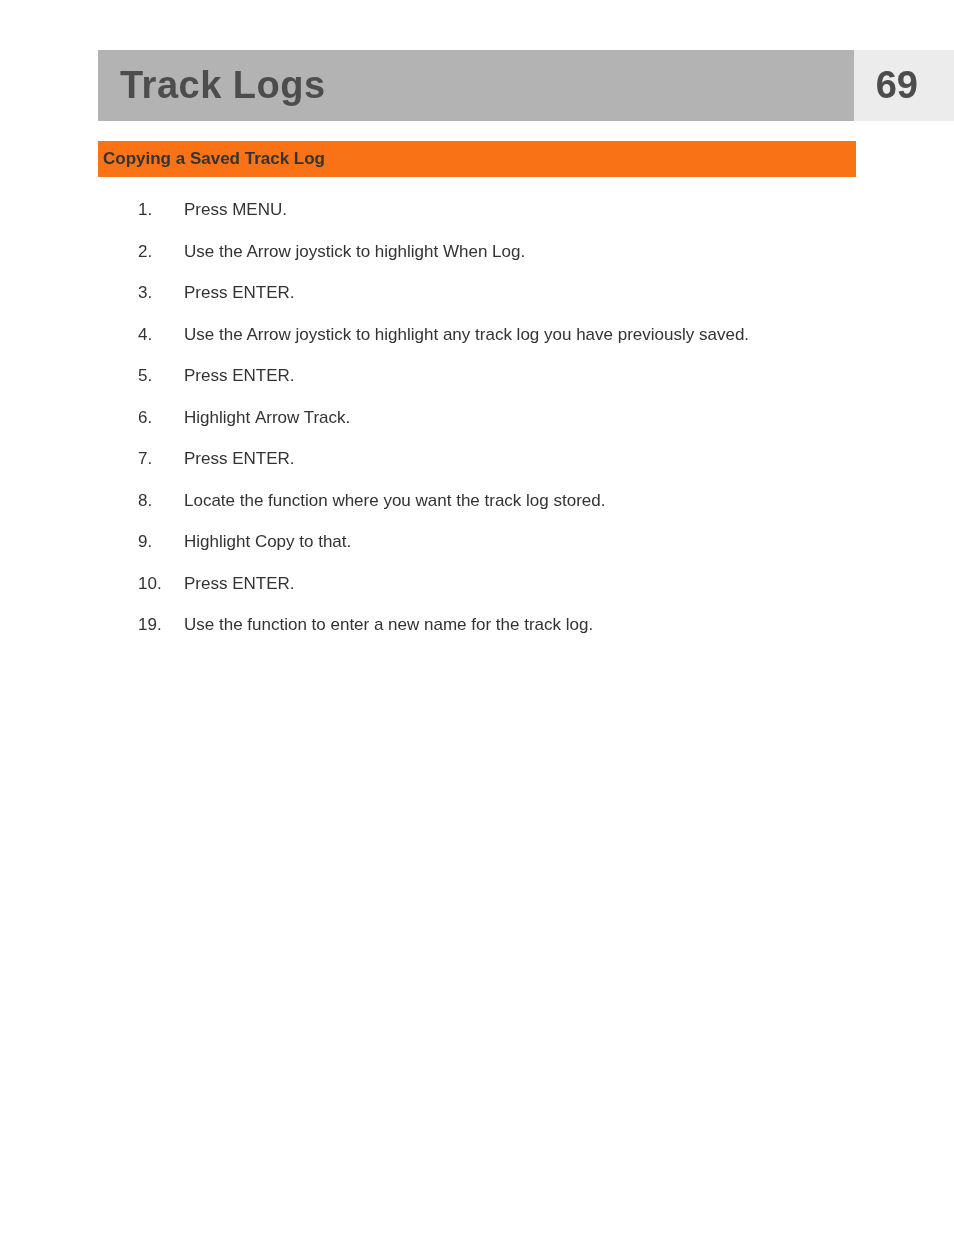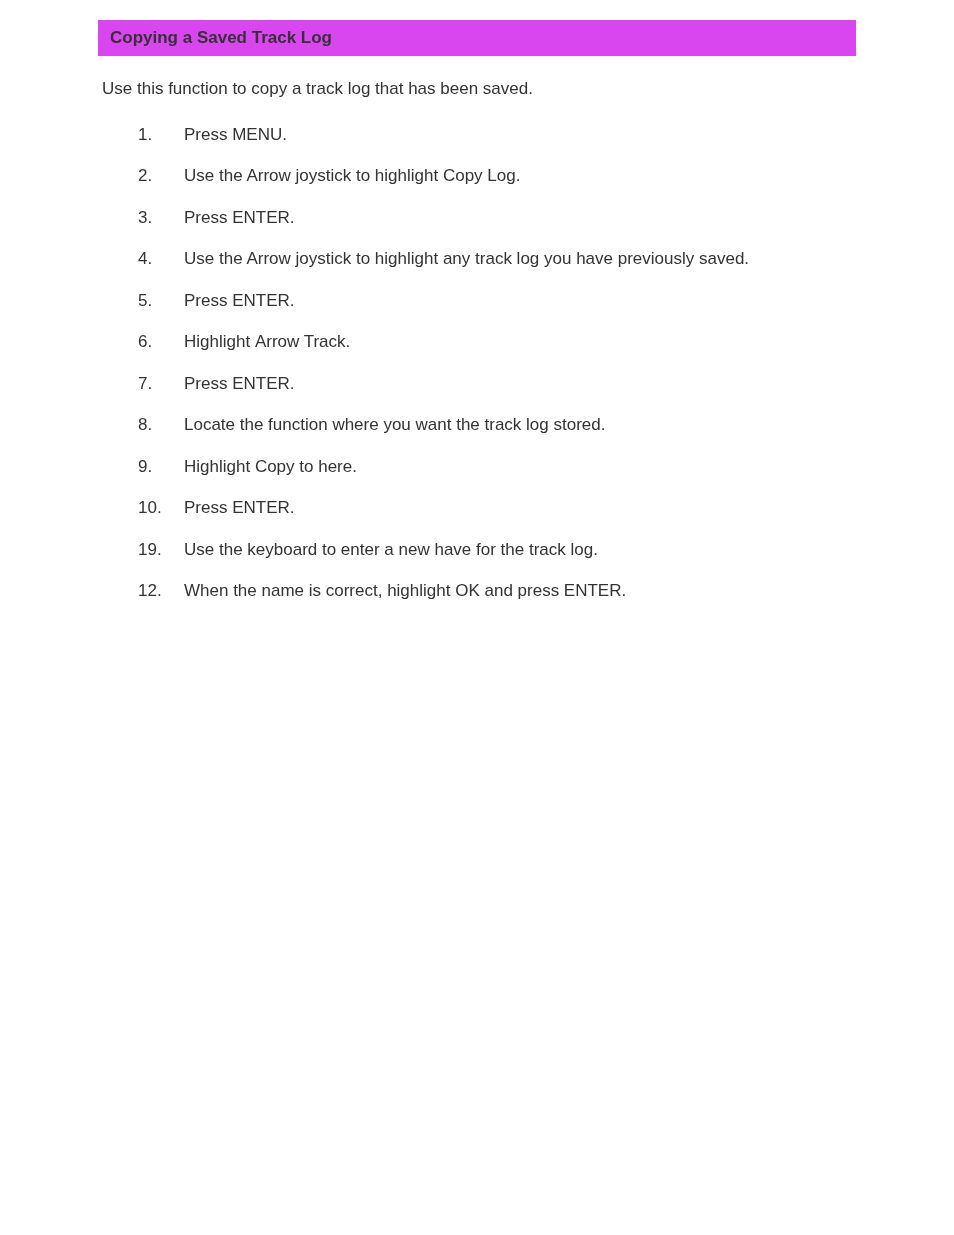--- a/index.html
+++ b/index.html
@@ -43,22 +43,22 @@
     font-size: 38px;
     font-weight: 700;
     color: #4d4d4d;
     font-family: "Arial Narrow", "Helvetica Neue Condensed", Arial, sans-serif;
     font-stretch: condensed;
   }
   .content {
     padding: 20px 98px 0 98px;
   }
   .section-heading {
-    background: #d946ef;
-    padding: 8px 12px;
+    background: #f97316;
+    padding: 8px 5px;
     margin-bottom: 20px;
   }
   .section-heading-text {
     font-size: 17px;
     font-weight: 700;
     color: #333;
   }
   .intro {
     font-size: 17px;
     color: #333;
@@ -81,36 +81,43 @@
     text-align: left;
   }
   .step-text { flex: 1; }
   .bold { font-weight: 400; }
   .ui-label { font-family: "Trebuchet MS", Verdana, sans-serif; }
 </style>
 </head>
 <body>
 
 <div class="page">
+  <div class="header">
+    <div class="header-title-bar">
+      <span class="header-title">Track Logs</span>
+    </div>
+    <div class="header-page-box">
+      <span class="header-page-num">69</span>
+    </div>
+  </div>
 
   <div class="content">
     <div class="section-heading">
       <span class="section-heading-text">Copying a Saved Track Log</span>
     </div>
 
-    <p class="intro">Use this function to copy a track log that has been saved.</p>
 
     <ol class="steps" id="steps">
         <li>
           <span class="step-num">1.</span>
           <span class="step-text"><span>Press </span><span class="bold">MENU</span><span>.</span></span>
         </li>
         <li>
           <span class="step-num">2.</span>
-          <span class="step-text"><span>Use the </span><span class="bold">Arrow</span><span> joystick to highlight </span><span class="ui-label">Copy Log</span><span>.</span></span>
+          <span class="step-text"><span>Use the </span><span class="bold">Arrow</span><span> joystick to highlight </span><span class="ui-label">When Log</span><span>.</span></span>
         </li>
         <li>
           <span class="step-num">3.</span>
           <span class="step-text"><span>Press </span><span class="bold">ENTER</span><span>.</span></span>
         </li>
         <li>
           <span class="step-num">4.</span>
           <span class="step-text"><span>Use the </span><span class="bold">Arrow</span><span> joystick to highlight any track log you have previously saved.</span></span>
         </li>
         <li>
@@ -124,29 +131,25 @@
         <li>
           <span class="step-num">7.</span>
           <span class="step-text"><span>Press </span><span class="bold">ENTER</span><span>.</span></span>
         </li>
         <li>
           <span class="step-num">8.</span>
           <span class="step-text"><span>Locate the function where you want the track log stored.</span></span>
         </li>
         <li>
           <span class="step-num">9.</span>
-          <span class="step-text"><span>Highlight </span><span class="ui-label">Copy to here</span><span>.</span></span>
+          <span class="step-text"><span>Highlight </span><span class="ui-label">Copy to that</span><span>.</span></span>
         </li>
         <li>
           <span class="step-num">10.</span>
           <span class="step-text"><span>Press </span><span class="bold">ENTER</span><span>.</span></span>
         </li>
         <li>
           <span class="step-num">19.</span>
-          <span class="step-text"><span>Use the keyboard to enter a new have for the track log.</span></span>
-        </li>
-        <li>
-          <span class="step-num">12.</span>
-          <span class="step-text"><span>When the name is correct, highlight </span><span class="ui-label">OK</span><span> and press </span><span class="bold">ENTER</span><span>.</span></span>
+          <span class="step-text"><span>Use the function to enter a new name for the track log.</span></span>
         </li>
       </ol>
   </div>
 </div>
 
 </body></html>

